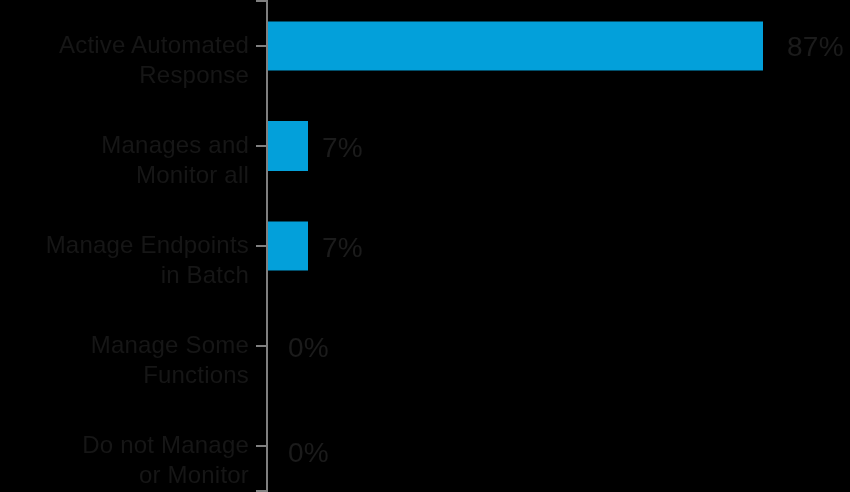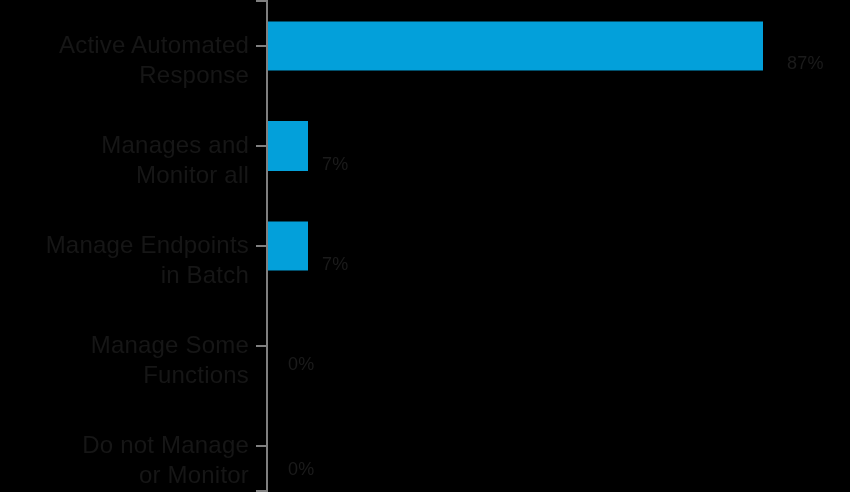--- a/index.html
+++ b/index.html
@@ -64,26 +64,25 @@
     position: absolute;
     left: 268px;
     background: #03a0da;
     transform: translateY(-50%);
   }
 
   
   .value-label {
     position: absolute;
     color: #1b1b1b;
-    font-size: 18px;
+    font-size: 28px;
     line-height: 25px;
     letter-spacing: 0.3px;
     white-space: nowrap;
     transform: translateY(-50%);
-    margin-top: 17px;
   }
 </style>
 </head>
 <body>
 
 <div id="chart-root">
 
   <div class="axis-spine"></div>
   <div class="axis-cap top"></div>
   <div class="axis-cap bottom"></div>

